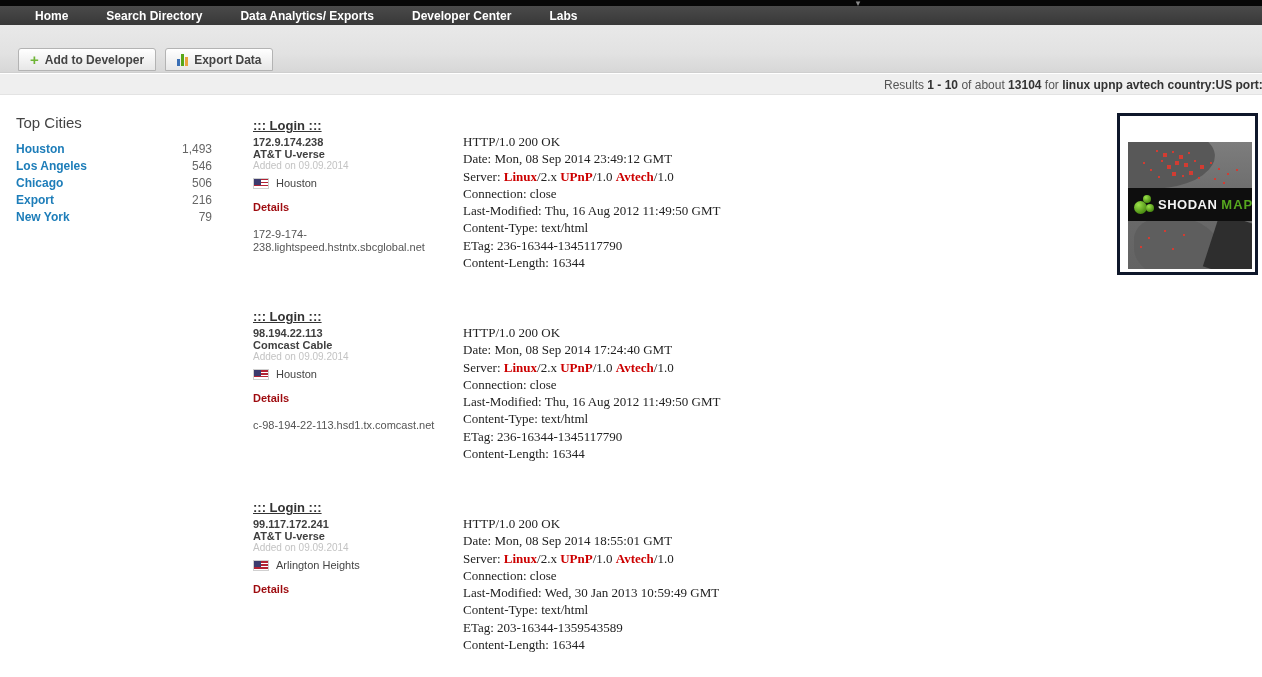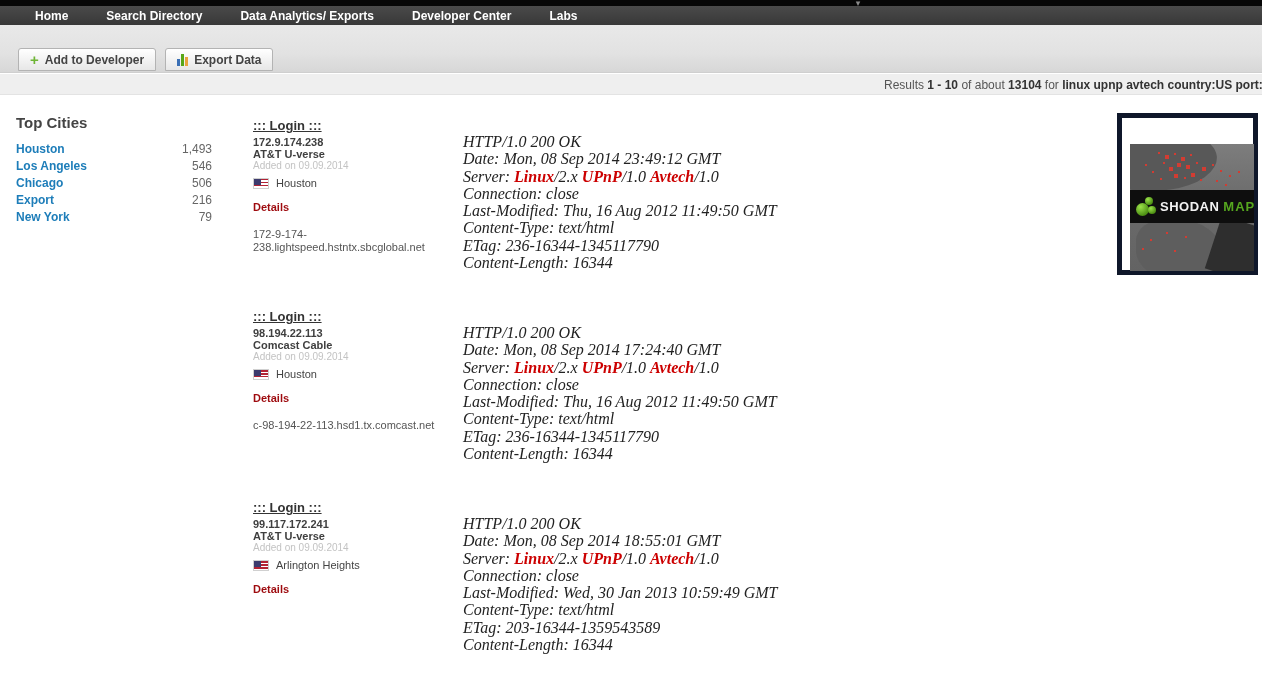--- a/index.html
+++ b/index.html
@@ -29,45 +29,45 @@
   .bar-chart-icon i:nth-child(2){ height:12px; background:#58a618; }
   .bar-chart-icon i:nth-child(3){ height:9px; background:#e8a33d; }
 
   .results-band { position:absolute; left:0; top:74px; width:100%; height:21px; background:#efefef;
                   border-bottom:1px solid #e3e3e3; overflow:hidden; }
   .results-summary { position:absolute; left:884px; top:4px; font-size:12px; color:#555; white-space:nowrap; }
   .results-summary b { color:#333; }
 
   
   .sidebar { position:absolute; left:16px; top:114px; width:196px; }
-  .sidebar-title { font-size:15px; font-weight:bold; color:#444; margin-bottom:9px; }
+  .sidebar-title { font-size:15px; font-weight:normal; color:#444; margin-bottom:9px; }
   .city-row { display:flex; justify-content:space-between; height:17px; align-items:center; font-size:12px; }
   .city-link { color:#1d7db9; font-weight:bold; text-decoration:none; cursor:pointer; }
   .city-count { color:#666; }
 
   
   .result-row { position:absolute; left:253px; display:flex; }
   .res-left { width:210px; }
   .res-title { display:inline-block; font-size:13px; font-weight:bold; color:#333; text-decoration:underline; margin-bottom:3px; cursor:pointer; }
   .res-ip, .res-isp { font-size:11px; font-weight:bold; color:#3f3f3f; line-height:12px; }
   .res-added { font-size:10px; color:#c3c3c3; line-height:12px; }
   .res-loc { display:flex; align-items:center; margin-top:5px; height:12px; }
   .us-flag { width:16px; height:11px; border:1px solid #d0d0d0; position:relative; flex:0 0 auto;
              background:repeating-linear-gradient(180deg,#b22234 0 1.5px,#ffffff 1.5px 3px); }
   .us-flag::before { content:''; position:absolute; left:0; top:0; width:7px; height:6px; background:#3c3b6e; }
   .res-city { font-size:11px; color:#444; margin-left:7px; }
   .res-details { display:inline-block; font-size:11px; font-weight:bold; color:#9e0b0f; margin-top:12px; cursor:pointer; }
   .res-host { font-size:11px; color:#555; line-height:13px; margin-top:13px; width:200px; overflow-wrap:break-word; }
   .res-banner { width:250px; padding-top:17px; }
-  .banner-line { font-family:"Liberation Serif", serif; font-size:16px; color:#222; line-height:17.3px; white-space:nowrap;font-style:italic; }
+  .banner-line { font-family:"Liberation Serif", serif; font-size:13px; color:#222; line-height:17.3px; white-space:nowrap; }
   .banner-line .hl { color:#cc0000; font-weight:bold; }
 
   
   .map-card { position:absolute; left:1117px; top:113px; width:141px; height:162px; background:#fff;
-              border:5px solid #0f172a; padding:26px 16px 8px 8px; cursor:pointer; }
+              border:3px solid #0f172a; padding:26px 16px 8px 8px; cursor:pointer; }
   .map-thumb { position:relative; width:124px; height:127px; overflow:hidden;
                background:linear-gradient(180deg,#7d7d7d 0%,#6b6b6b 45%,#636363 100%); }
   .map-land-n { position:absolute; left:-18px; top:-12px; width:105px; height:58px; background:#585858;
                 border-radius:45% 55% 50% 40%; transform:rotate(-7deg); }
   .map-land-s { position:absolute; left:6px; bottom:-10px; width:86px; height:62px; background:#5e5e5e;
                 border-radius:35% 55% 45% 50%; }
   .map-dark-se { position:absolute; right:-18px; bottom:-8px; width:60px; height:56px; background:#2e2e2e;
                  transform:rotate(18deg); }
   .map-dots { position:absolute; left:0; top:0; width:2px; height:2px; background:transparent;
     box-shadow: 28px 8px 0 0 #d23c32, 36px 12px 0 1px #d23c32, 44px 9px 0 0 #d23c32,

